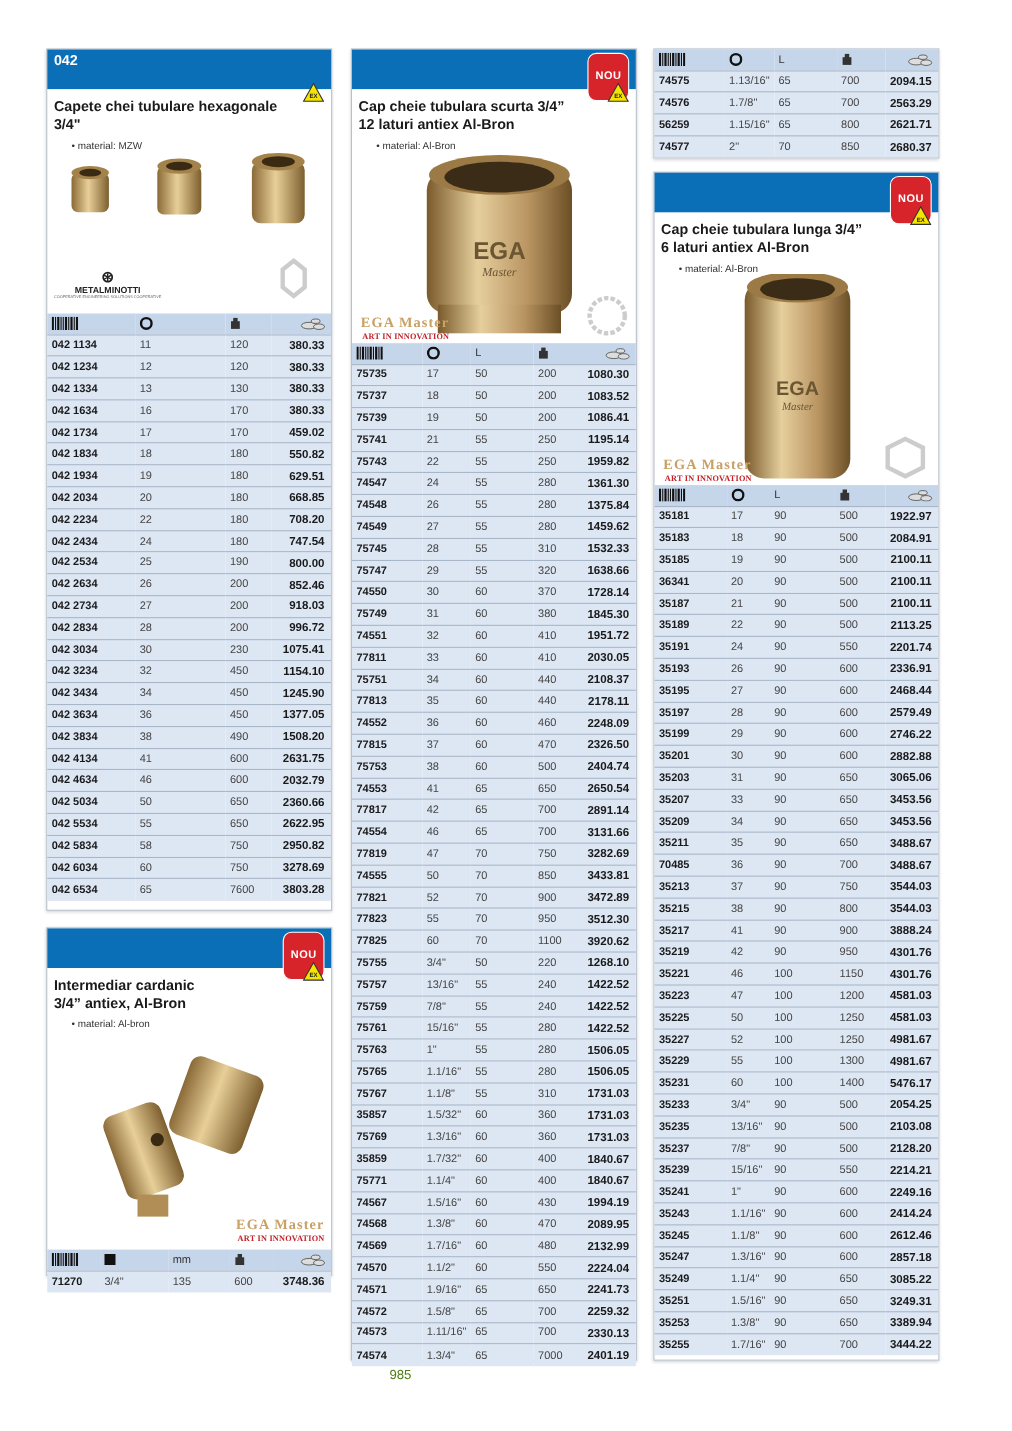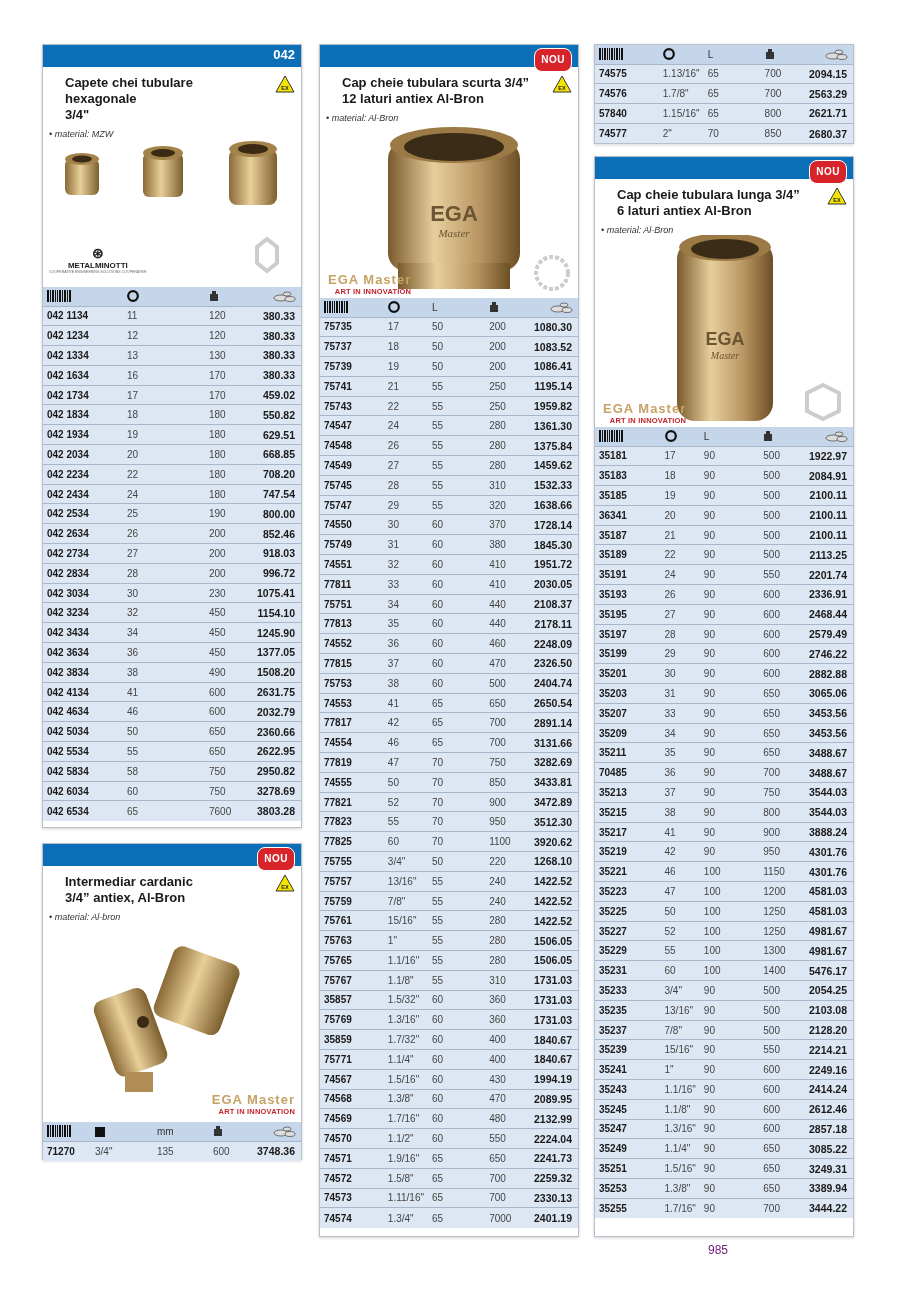--- a/index.html
+++ b/index.html
@@ -1,37 +1,37 @@
 <!DOCTYPE html>
 <html><head>
 <meta charset="utf-8">
 <style>
   * { box-sizing: border-box; margin: 0; padding: 0; }
   html, body { width: 920px; height: 1301px; background: #ffffff; overflow: hidden; }
   body { font-family: "Liberation Sans", sans-serif; color: #1a1a1a; position: relative; }
 
   .card { position: absolute; width: 260px; background: #ffffff; border: 1px solid #b8c0cc; box-shadow: 0 1px 3px rgba(0,0,0,0.18); }
-  .card-header { height: 22px; background: #0b6fb8; color: #fff; font-weight: bold; font-size: 13px; line-height: 20px; padding: 0 6px; position: relative; text-align: right; }
-  .nou { position: absolute; right: 6px; top: 3px; background: #d7242b; color: #fff; font-size: 10px; font-weight: bold; line-height: 14px; padding: 4px 6px; border-radius: 8px; letter-spacing: 0.5px; border: 1px solid #fff; }
-  .card-title { font-size: 13px; font-weight: bold; line-height: 16px; padding: 8px 40px 0 22px; color: #1a1a1a; }
+  .card-header { height: 36px; background: #0b6fb8; color: #fff; font-weight: bold; font-size: 13px; line-height: 20px; padding: 0 6px; position: relative; }
+  .nou { position: absolute; right: 6px; top: 3px; background: #d7242b; color: #fff; font-size: 10px; font-weight: bold; line-height: 14px; padding: 14px 6px; border-radius: 8px; letter-spacing: 0.5px; border: 1px solid #fff; }
+  .card-title { font-size: 13px; font-weight: bold; line-height: 16px; padding: 8px 40px 0 6px; color: #1a1a1a; }
   .ex-icon { position: absolute; right: 6px; top: 30px; width: 20px; height: 18px; }
-  .material { font-size: 9px; font-style: italic; color: #333; padding: 6px 6px 0 6px; }
+  .material { font-size: 9px; color: #333; padding: 6px 6px 0 6px; margin-left: 16px; }
   .imgzone { position: relative; }
 
   table.pt { width: 100%; border-collapse: collapse; font-size: 10px; }
   table.pt th { background: #c5d5ea; height: 19px; font-weight: normal; color: #333; text-align: left; padding: 0 4px; }
   table.pt td { background: #dde6f3; height: 19.8px; border-top: 1px solid #a9b6c8; padding: 0 4px; color: #444; }
   table.pt td.code { font-weight: bold; color: #1a1a1a; font-size: 10px; }
   table.pt td.price { font-weight: bold; color: #1a1a1a; text-align: right; font-size: 10.5px; padding-right: 6px; }
   table.pt td.c { text-align: left; }
   .icon-cell { display: inline-block; vertical-align: middle; }
 
-  .page-number { position: absolute; top: 1243px; left: 0; width: 728px; text-align: right; font-size: 12px; color: #701a75; }
-
-  .logo-ega { position: absolute; font-family: Liberation Sans, sans-serif; }
+  .page-number { position: absolute; top: 1243px; left: 0; width: 728px; text-align: center; font-size: 12px; color: #4d7c0f; }
+
+  .logo-ega { position: absolute; font-family: Liberation Serif, serif; }
   .ega-top { font-size: 13px; font-weight: bold; color: #c8a165; letter-spacing: 1px; }
   .ega-bot { font-size: 7.5px; font-weight: bold; color: #c2242b; letter-spacing: 0.2px; text-align: right; }
   .metal-logo { position: absolute; left: 6px; font-size: 8px; font-weight: bold; color: #222; text-align: center; }
 </style>
 </head>
 <body>
 
 <svg width="0" height="0" style="position:absolute">
   <defs>
     <g id="barcode">
@@ -741,21 +741,21 @@
           <td class="price">2094.15</td>
         </tr>
         <tr>
           <td class="code">74576</td>
           <td class="c">1.7/8"</td>
           <td class="c">65</td>
           <td class="c">700</td>
           <td class="price">2563.29</td>
         </tr>
         <tr>
-          <td class="code">57840</td>
+          <td class="code">56259</td>
           <td class="c">1.15/16"</td>
           <td class="c">65</td>
           <td class="c">800</td>
           <td class="price">2621.71</td>
         </tr>
         <tr>
           <td class="code">74577</td>
           <td class="c">2"</td>
           <td class="c">70</td>
           <td class="c">850</td>

